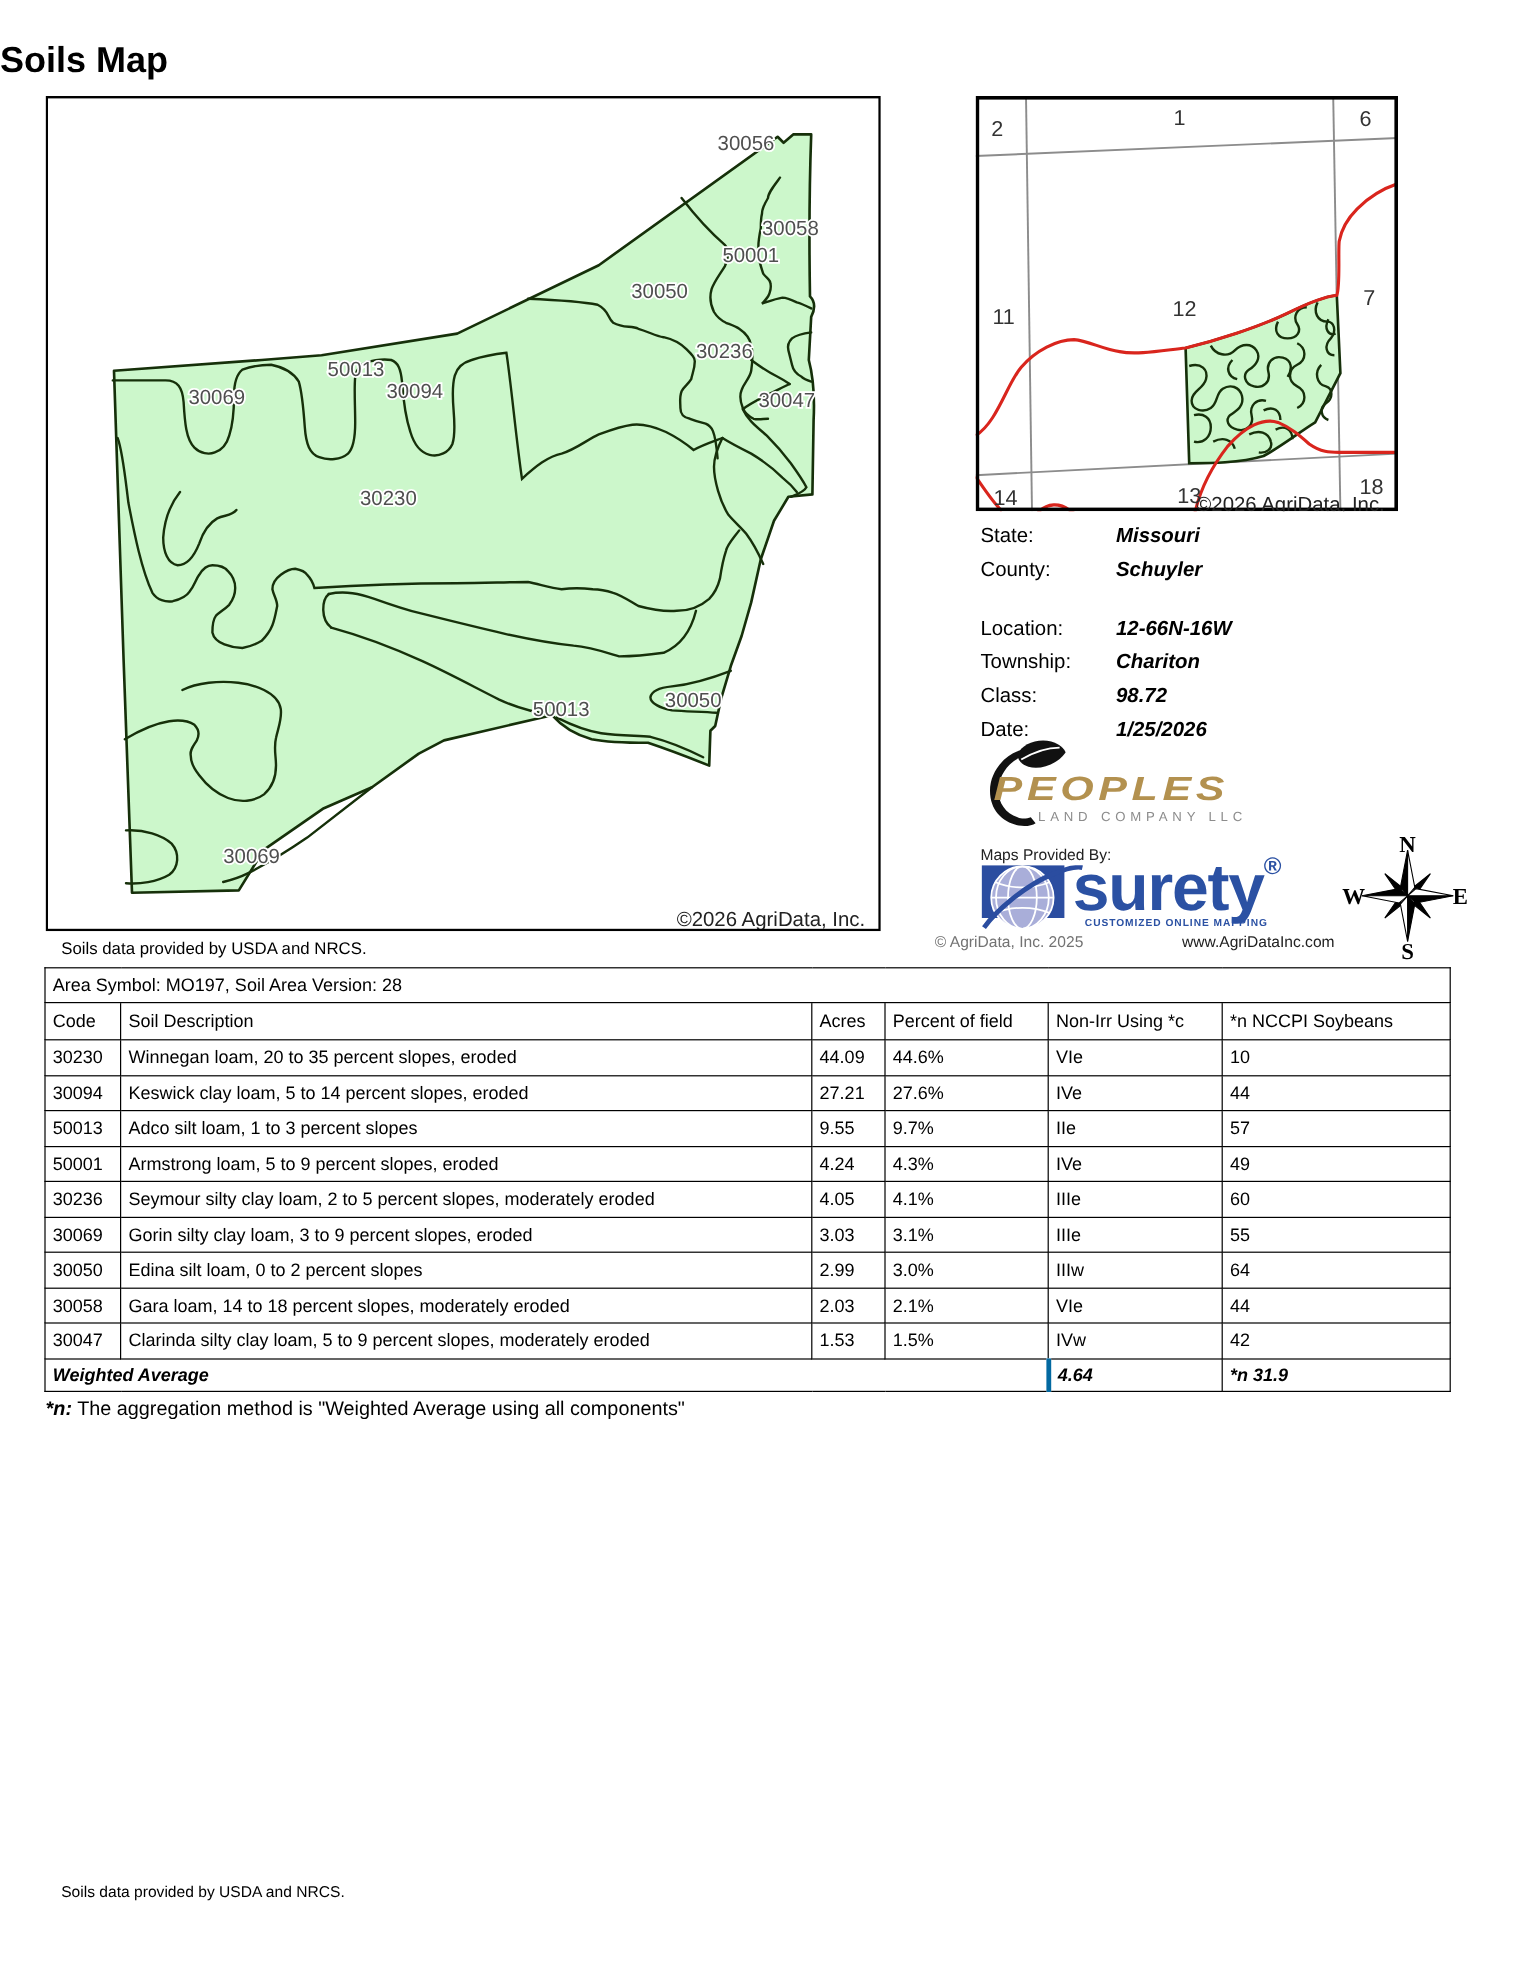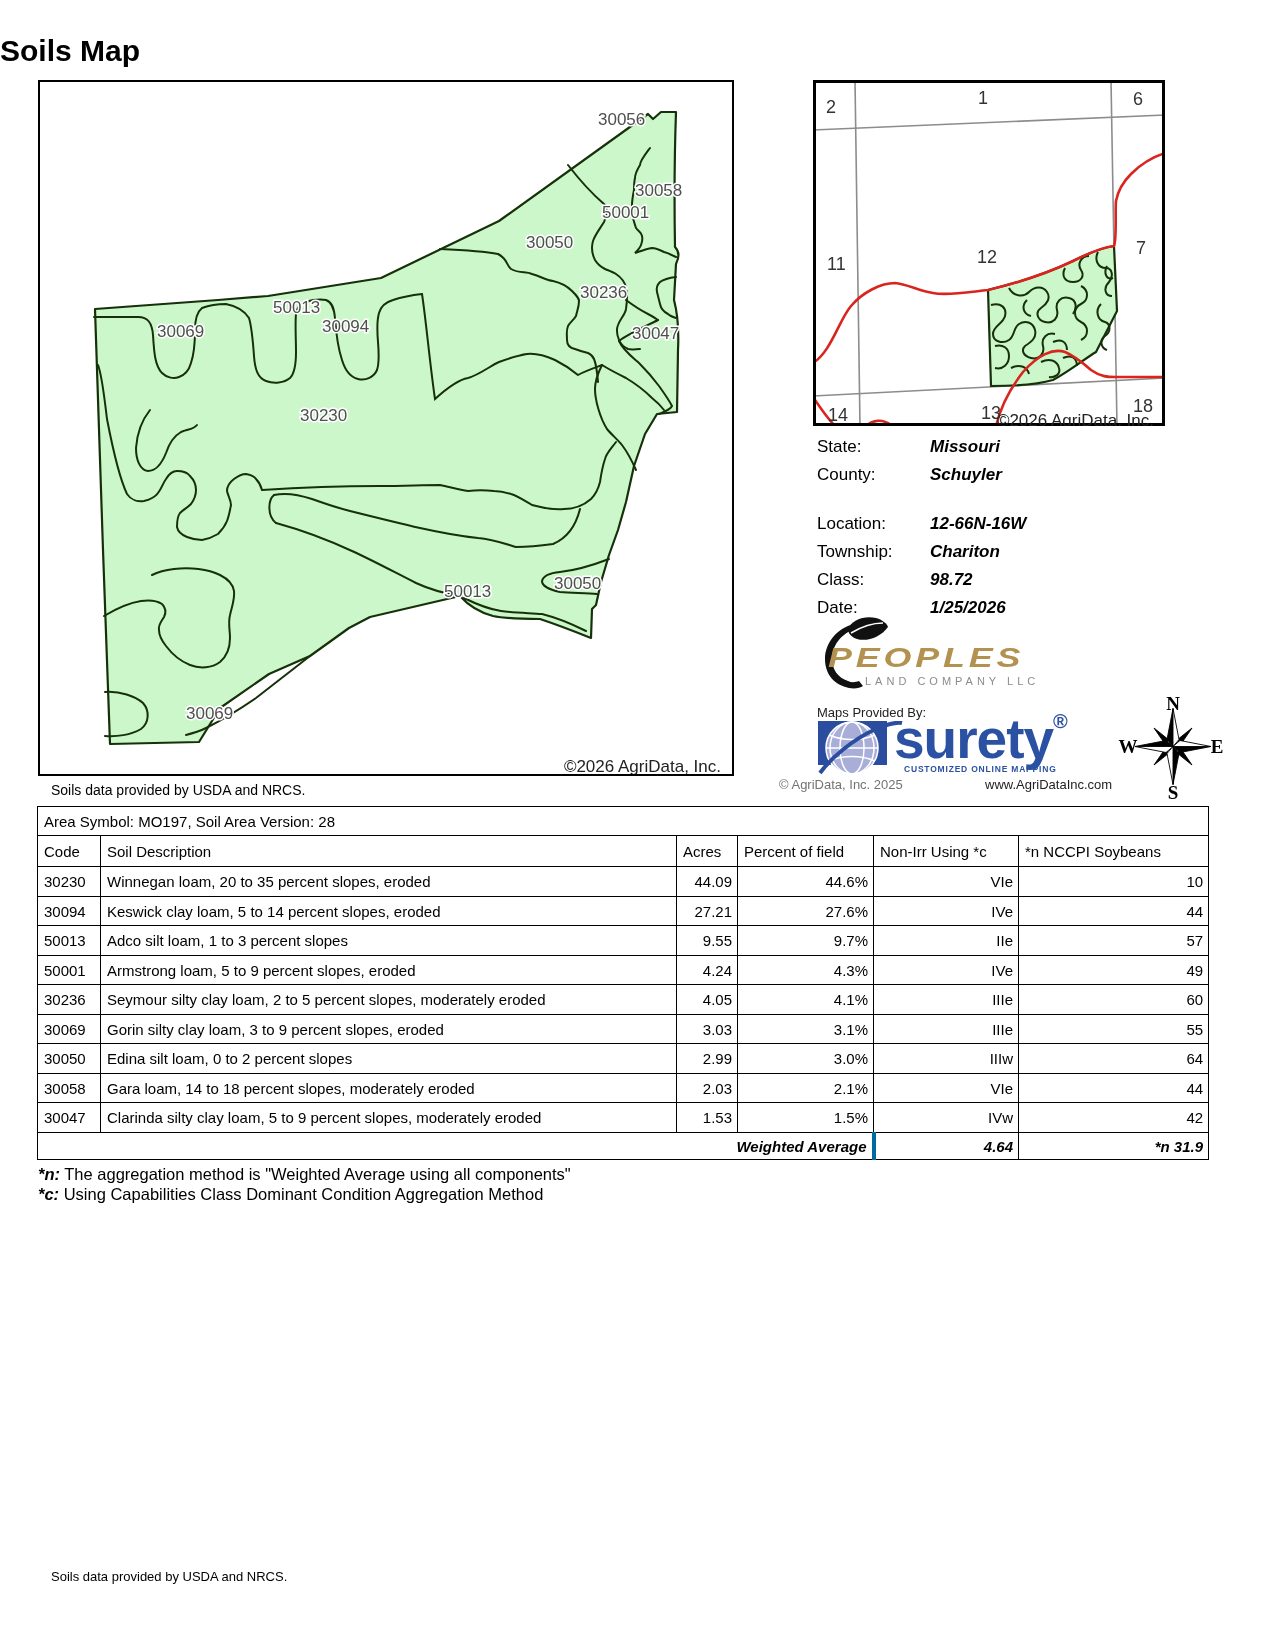--- a/index.html
+++ b/index.html
@@ -1,20 +1,20 @@
 <!DOCTYPE html>
 <html><head>
 <meta charset="utf-8">
 <style>
   html,body{margin:0;padding:0;background:#fff;}
   .page{position:relative;width:1275px;height:1650px;background:#fff;font-family:"Liberation Sans",sans-serif;overflow:hidden;}
   .abs{position:absolute;}
   table.soils{border-collapse:collapse;table-layout:fixed;font-size:15px;color:#000;}
   table.soils td{border:1px solid #000;padding:0 5px 0 6px;overflow:hidden;white-space:nowrap;}
-  .r{text-align:right;}
+  .r{}
   .b{font-weight:bold;font-style:italic;}
 </style>
 </head>
 <body>
 <div class="page">
 
 <div class="abs" style="left:0;top:34px;width:1260px;text-align:left;font-size:30px;font-weight:bold;">Soils Map</div>
 
 <svg class="abs" style="left:38px;top:80px;" width="696" height="696" viewBox="0 0 696 696">
 
@@ -326,17 +326,16 @@
   <tr style="height:27px;">
           <td colspan="4" class="r b" style="border-right:4px solid #0369a1;">Weighted Average</td>
           <td class="r b">4.64</td>
           <td class="r b">*n 31.9</td>
         </tr>
 </tbody>
     </table>
 
 <div class="abs" style="left:38px;top:1165px;font-size:16.5px;color:#000;"><span class="b">*n:</span> The aggregation method is "Weighted Average using all components"</div>
 
-<div class="abs" style="left:38px;top:1185px;font-size:16.5px;color:#000;"><span class="b">*c:</span> Using Capabilities Class Dominant Condition Aggregation Method</div>
 
 <div class="abs" style="left:51px;top:1569px;font-size:13px;color:#000;">Soils data provided by USDA and NRCS.</div>
 
 </div>
 
 </body></html>

